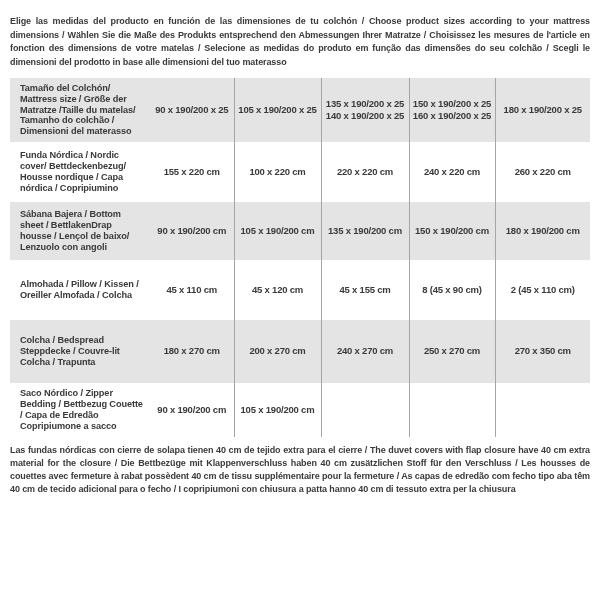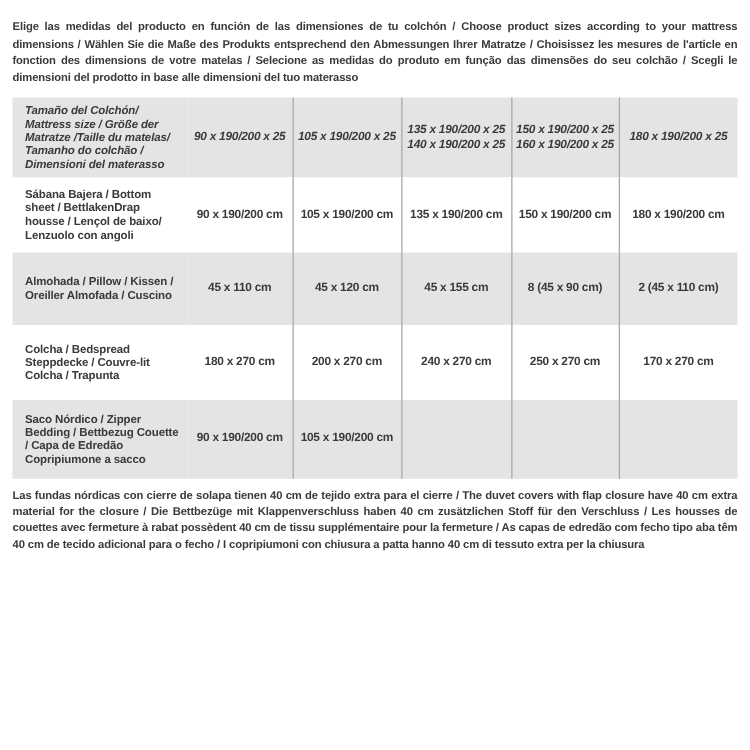--- a/index.html
+++ b/index.html
@@ -36,21 +36,21 @@
     text-align: left;
   }
   .value-cell {
     font-size: 9.5px; line-height: 12px;
     letter-spacing: -0.2px;
     text-align: center; white-space: nowrap;
     padding: 2px 1px;
   }
   .value-cell + .value-cell { border-left: 1px solid var(--separator, #a5a5a5); }
 
-  .size-table tr:nth-child(1) { height: 58px; font-style: italic; }
+  .size-table tr:nth-child(1) { height: 58px; }
   .size-table tr:nth-child(2) { height: 60px; }
   .size-table tr:nth-child(3) { height: 58px; }
   .size-table tr:nth-child(4) { height: 60px; }
   .size-table tr:nth-child(5) { height: 63px; }
   .size-table tr:nth-child(6) { height: 54px; }
   .size-table tr:nth-child(7) { height: 55px; }
   .size-table tr:nth-child(8) { height: 53px; }
 
   .footnote {
     margin: 7px 0 0 0;
@@ -78,42 +78,50 @@
     <tbody>
         <tr>
           <td class="label-cell">Tamaño del Colchón/ Mattress size / Größe der Matratze /Taille du matelas/ Tamanho do colchão / Dimensioni del materasso</td>
           <td class="value-cell">90 x 190/200 x 25</td>
           <td class="value-cell">105 x 190/200 x 25</td>
           <td class="value-cell">135 x 190/200 x 25<br>140 x 190/200 x 25</td>
           <td class="value-cell">150 x 190/200 x 25<br>160 x 190/200 x 25</td>
           <td class="value-cell">180 x 190/200 x 25</td>
         </tr>
         <tr>
+          <td class="label-cell">Funda Nórdica / Nordic cover/ Bettdeckenbezug/ Housse nordique / Capa nórdica / Copripiumino</td>
+          <td class="value-cell">155 x 220 cm</td>
+          <td class="value-cell">100 x 220 cm</td>
+          <td class="value-cell">220 x 220 cm</td>
+          <td class="value-cell">240 x 220 cm</td>
+          <td class="value-cell">260 x 220 cm</td>
+        </tr>
+        <tr>
           <td class="label-cell">Sábana Bajera / Bottom sheet / BettlakenDrap housse / Lençol de baixo/ Lenzuolo con angoli</td>
           <td class="value-cell">90 x 190/200 cm</td>
           <td class="value-cell">105 x 190/200 cm</td>
           <td class="value-cell">135 x 190/200 cm</td>
           <td class="value-cell">150 x 190/200 cm</td>
           <td class="value-cell">180 x 190/200 cm</td>
         </tr>
         <tr>
-          <td class="label-cell">Almohada / Pillow / Kissen / Oreiller Almofada / Cuscino</td>
+          <td class="label-cell">Almohada / Pillow / Kissen / Oreiller Almofada / Colcha</td>
           <td class="value-cell">45 x 110 cm</td>
           <td class="value-cell">45 x 120 cm</td>
           <td class="value-cell">45 x 155 cm</td>
           <td class="value-cell">8 (45 x 90 cm)</td>
           <td class="value-cell">2 (45 x 110 cm)</td>
         </tr>
         <tr>
           <td class="label-cell">Colcha / Bedspread Steppdecke / Couvre-lit Colcha / Trapunta</td>
           <td class="value-cell">180 x 270 cm</td>
           <td class="value-cell">200 x 270 cm</td>
           <td class="value-cell">240 x 270 cm</td>
           <td class="value-cell">250 x 270 cm</td>
-          <td class="value-cell">170 x 270 cm</td>
+          <td class="value-cell">270 x 350 cm</td>
         </tr>
         <tr>
           <td class="label-cell">Saco Nórdico / Zipper Bedding / Bettbezug Couette / Capa de Edredão Copripiumone a sacco</td>
           <td class="value-cell">90 x 190/200 cm</td>
           <td class="value-cell">105 x 190/200 cm</td>
           <td class="value-cell"></td>
           <td class="value-cell"></td>
           <td class="value-cell"></td>
         </tr>
       </tbody>

